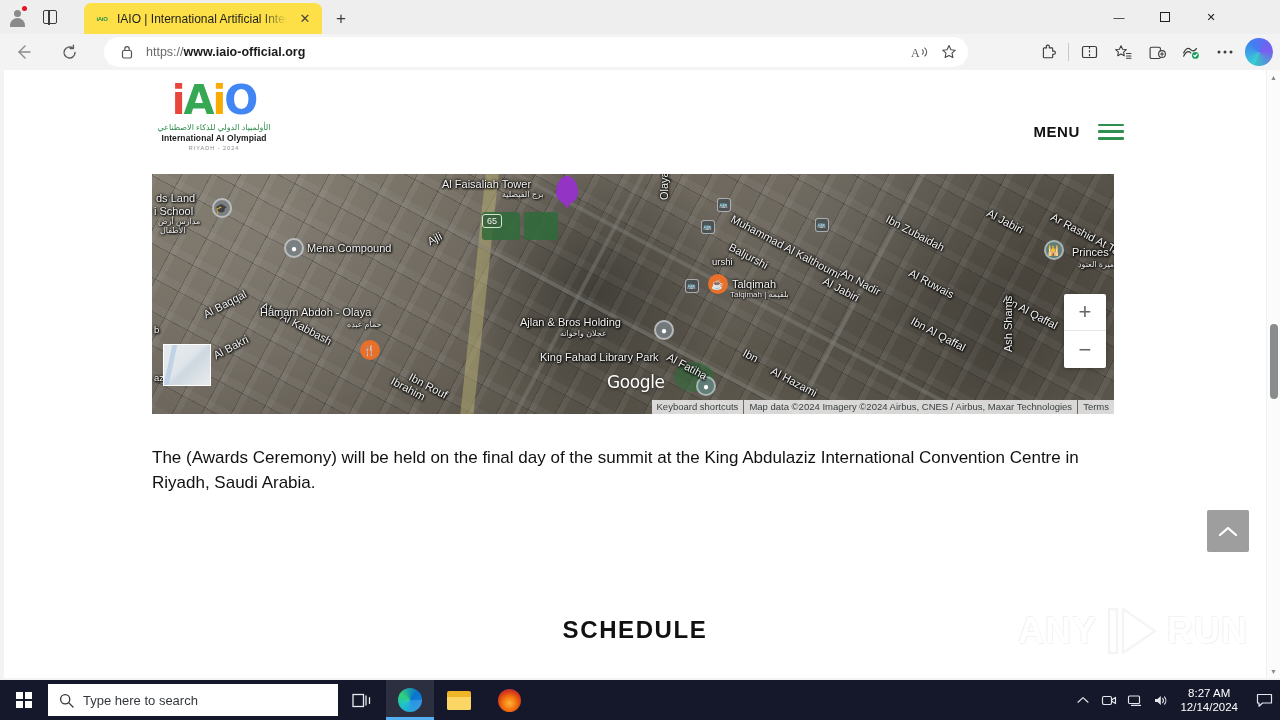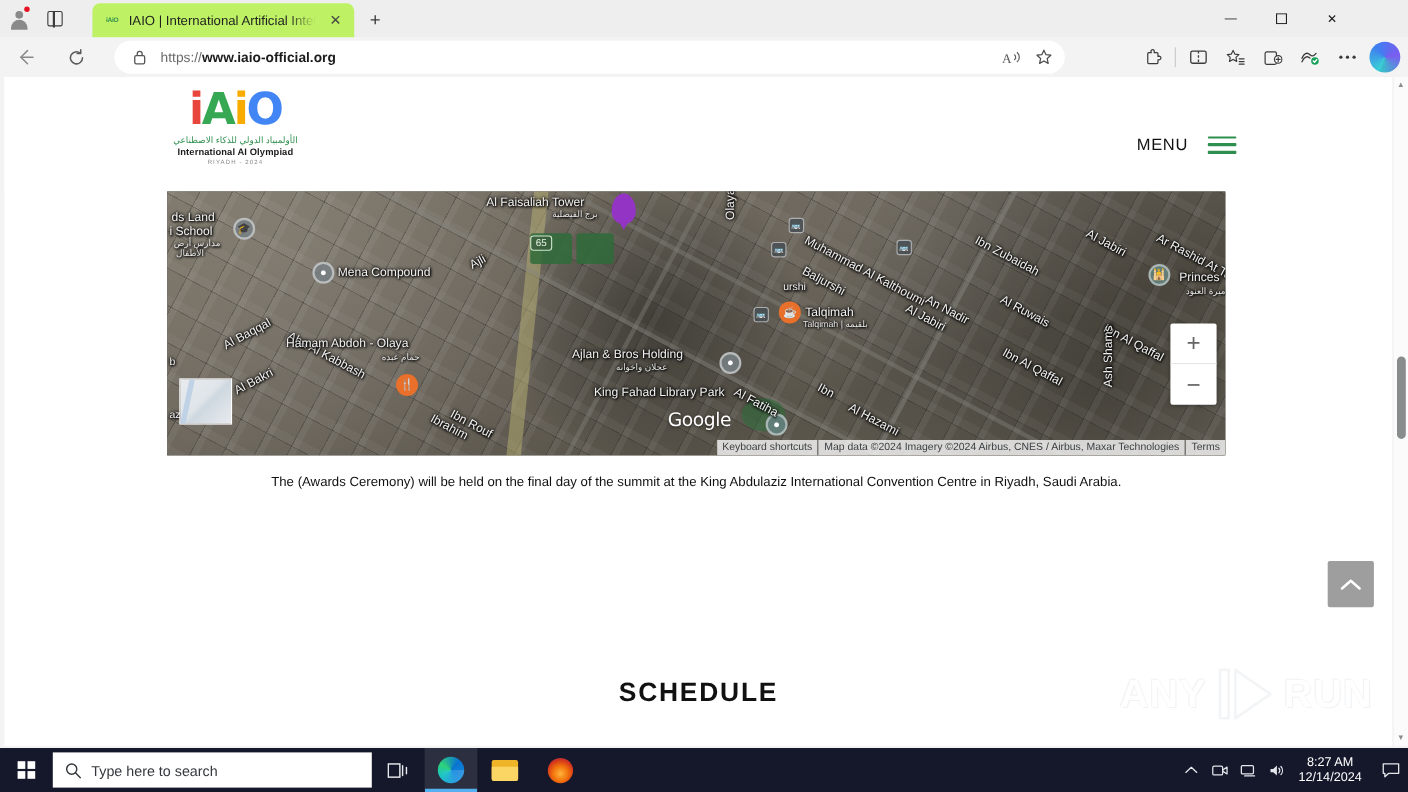--- a/index.html
+++ b/index.html
@@ -18,21 +18,21 @@
   .avatar-ico { width:17px; height:17px; position:relative; }
   .avatar-ico .head { position:absolute; left:5px; top:1px; width:7px; height:7px; border-radius:50%; background:#8a8a8a; }
   .avatar-ico .body { position:absolute; left:1px; top:9px; width:15px; height:9px; border-radius:8px 8px 0 0; background:#8a8a8a; }
   .avatar-badge { position:absolute; right:5px; top:4px; width:9px; height:9px; border-radius:50%; background:#e81123; border:2px solid #eeeeee; }
   .tabs-btn { width:32px; height:34px; display:flex; align-items:center; justify-content:center; }
   .tabs-glyph { width:14px; height:14px; border:1.5px solid #3b3b3b; border-radius:2px; position:relative; }
   .tabs-glyph::before { content:''; position:absolute; left:4px; top:-1.5px; bottom:-1.5px; width:1.5px; background:#3b3b3b; }
 
   .tab {
     position:absolute; left:84px; top:3px; width:238px; height:31px;
-    background:#bef264; border-radius:7px 7px 0 0;
+    background:#fde047; border-radius:7px 7px 0 0;
     display:flex; align-items:center; padding:0 6px 0 10px; gap:7px;
   }
   .tab-favicon { width:16px; height:16px; flex:0 0 16px; display:flex; align-items:center; justify-content:center;
                  font-size:6px; font-weight:bold; color:#2f8f4e; letter-spacing:-0.3px; }
   .tab-title { flex:1; font-size:12px; color:#1f1f1f; white-space:nowrap; overflow:hidden;
                -webkit-mask-image:linear-gradient(to right,#000 85%,transparent 100%);
                mask-image:linear-gradient(to right,#000 85%,transparent 100%); }
   .tab-close { width:22px; height:22px; flex:0 0 22px; display:flex; align-items:center; justify-content:center;
                font-size:13px; color:#444; line-height:1; }
   .newtab-btn { position:absolute; left:328px; top:7px; width:26px; height:24px; display:flex; align-items:center;
@@ -65,21 +65,21 @@
   .site-header { position:absolute; left:0; top:0; width:1262px; height:104px; background:#fff; }
   .logo { position:absolute; left:148px; top:10px; width:124px; text-align:center; }
   .logo-word { font-size:40px; font-weight:bold; letter-spacing:-2px; line-height:1; font-family:"DejaVu Sans", sans-serif; }
   .logo-word .c1 { color:#e8453c; } .logo-word .c2 { color:#36a853; }
   .logo-word .c3 { color:#f9ab00; } .logo-word .c4 { color:#4285f4; }
   .logo-ar { font-size:8px; color:#2f8f4e; margin-top:3px; letter-spacing:0.4px; }
   .logo-en { font-size:8.5px; font-weight:bold; color:#1b1b1b; margin-top:1px; letter-spacing:0.1px; }
   .logo-city { font-size:5.5px; color:#8a8a8a; margin-top:2px; letter-spacing:1px; }
 
   .menu-area { position:absolute; right:142px; top:53px; display:flex; align-items:center; gap:18px; }
-  .menu-label { font-size:15px; font-weight:400; color:#111; letter-spacing:0.6px; }
+  .menu-label { font-size:15px; font-weight:700; color:#111; letter-spacing:0.6px; }
   .burger { width:26px; height:16px; display:flex; flex-direction:column; justify-content:space-between; }
   .burger i { display:block; height:2.6px; background:#2f8f4e; border-radius:1px; }
 
   
   .map { position:absolute; left:148px; top:104px; width:962px; height:240px; overflow:hidden;
          background:#5a5a52; }
   .map-sat { position:absolute; inset:0;
     background-color:#6e685e;
     background-image:
       repeating-linear-gradient(118deg, rgba(0,0,0,0.22) 0 1px, transparent 1px 26px),
@@ -131,22 +131,22 @@
               font-size:22px; color:#666; font-weight:300; }
   .zoom-btn.plus { border-bottom:1px solid #e6e6e6; }
 
   .attrib { position:absolute; left:0; right:0; bottom:0; height:14px; display:flex;
             align-items:center; justify-content:flex-end; gap:0; }
   .attrib span { background:rgba(245,245,245,0.82); color:#3c4043; font-size:9.5px;
                  padding:1px 5px; height:14px; line-height:12px; white-space:nowrap; }
   .attrib .sep { padding:0; width:1px; background:rgba(120,120,120,.5); }
 
   
-  .para { position:absolute; left:148px; top:360px; width:962px; text-align:center;
-          font-size:12px; color:#111; line-height:1.45; }
+  .para { position:absolute; left:148px; top:376px; width:962px; 
+          font-size:17px; color:#111; line-height:1.45; }
   .schedule { position:absolute; left:0; right:0; top:546px; text-align:center;
               font-size:24px; font-weight:bold; color:#111; letter-spacing:1.6px; }
 
   .to-top { position:absolute; right:17px; top:440px; width:42px; height:42px; background:#9e9e9e;
             border-radius:2px; display:flex; align-items:center; justify-content:center; }
   .to-top svg { display:block; }
 
   .watermark { position:absolute; right:18px; top:535px; display:flex; align-items:center; gap:6px;
                opacity:0.32; pointer-events:none; }
   .wm-txt { font-size:36px; font-weight:bold; color:#fff; letter-spacing:1px;

